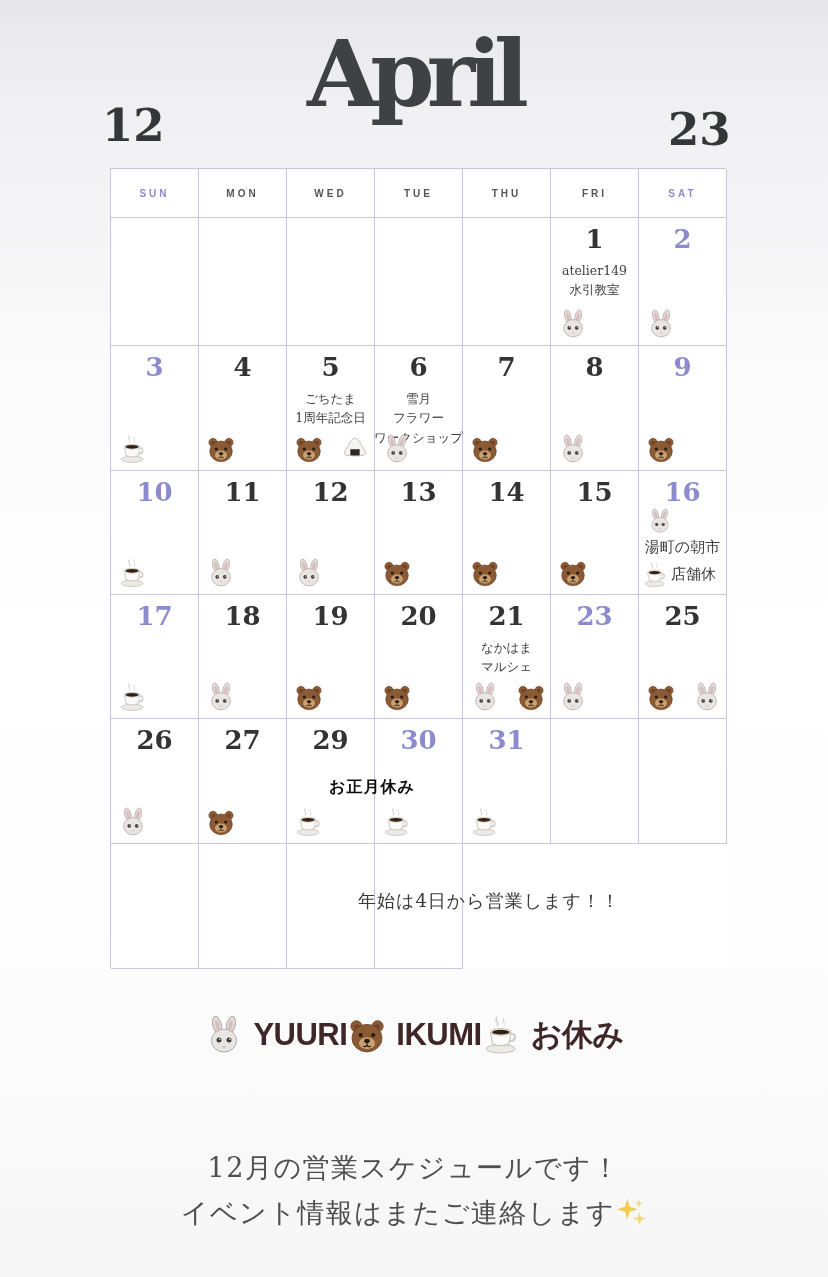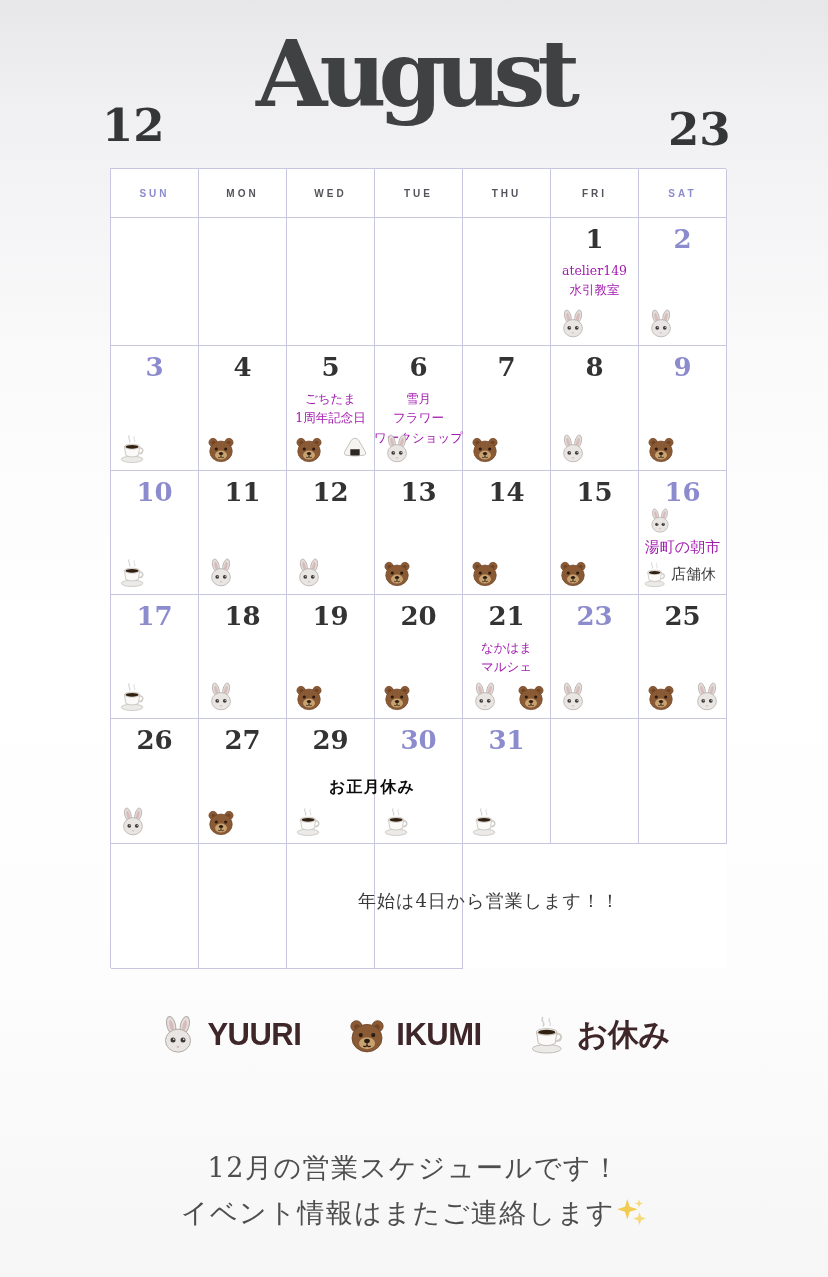--- a/index.html
+++ b/index.html
@@ -44,21 +44,21 @@
   }
   .hcell.accent{color:var(--accent,#7b7bc8);font-weight:700;}
   .cell{position:relative;display:flex;flex-direction:column;align-items:center;}
   .day-num{
     margin-top:8px;font-family:"DejaVu Serif",serif;font-weight:700;
     font-size:26px;line-height:1;color:#333;
   }
   .day-num.accent{color:var(--accent,#8b8bce);}
   .note{
     margin-top:9px;font-family:"DejaVu Serif",serif;font-size:12.5px;
-    line-height:1.55;color:#a21caf;text-align:center;white-space:nowrap;
+    line-height:1.55;color:#404040;text-align:center;white-space:nowrap;
   }
   .note.large{font-size:15px;margin-top:2px;}
   .note-holiday{
     position:absolute;top:58px;left:42px;z-index:3;white-space:nowrap;
     font-family:Liberation Sans, sans-serif;font-weight:700;
     font-size:16px;color:#0c0c0c;letter-spacing:1px;
   }
   .icon-row{
     position:absolute;left:7px;bottom:6px;
     display:flex;align-items:flex-end;gap:16px;z-index:2;
@@ -75,21 +75,21 @@
   }
   .overlay-msg{
     position:absolute;left:218px;top:720px;width:320px;z-index:4;
     text-align:center;font-family:"DejaVu Serif",serif;font-size:18px;
     color:#3a3a3a;letter-spacing:1px;white-space:nowrap;
   }
 
   
   .legend{
     position:absolute;top:1014px;left:0;width:100%;
-    display:flex;justify-content:center;align-items:center;gap:46px;
+    display:flex;justify-content:center;align-items:center;
   }
   .legend-item{display:flex;align-items:center;gap:9px;}
   .legend-item .ico{display:inline-block;width:40px;height:40px;line-height:0;}
   .legend-label{
     font-family:"Liberation Sans",sans-serif;font-weight:700;font-size:31px;
     color:var(--legend-text,#3e2629);letter-spacing:-0.5px;
   }
 
   
   .footer{
@@ -97,21 +97,21 @@
     font-family:"DejaVu Serif",serif;font-size:27px;color:#4e4e4e;
     line-height:1.65;letter-spacing:1.5px;
   }
   .footer .ico{display:inline-block;width:30px;height:30px;vertical-align:-5px;margin-left:2px;line-height:0;}
 </style>
 </head>
 <body>
 
 <div class="page">
 
-  <div class="title">August</div>
+  <div class="title">April</div>
   <div class="corner-num left">12</div>
   <div class="corner-num right">23</div>
 
   <div class="grid-wrap" id="grid">
     <div class="overlay-msg">年始は4日から営業します！！</div>
   <div class="hcell accent">SUN</div>
       <div class="hcell">MON</div>
       <div class="hcell">WED</div>
       <div class="hcell">TUE</div>
       <div class="hcell">THU</div>

